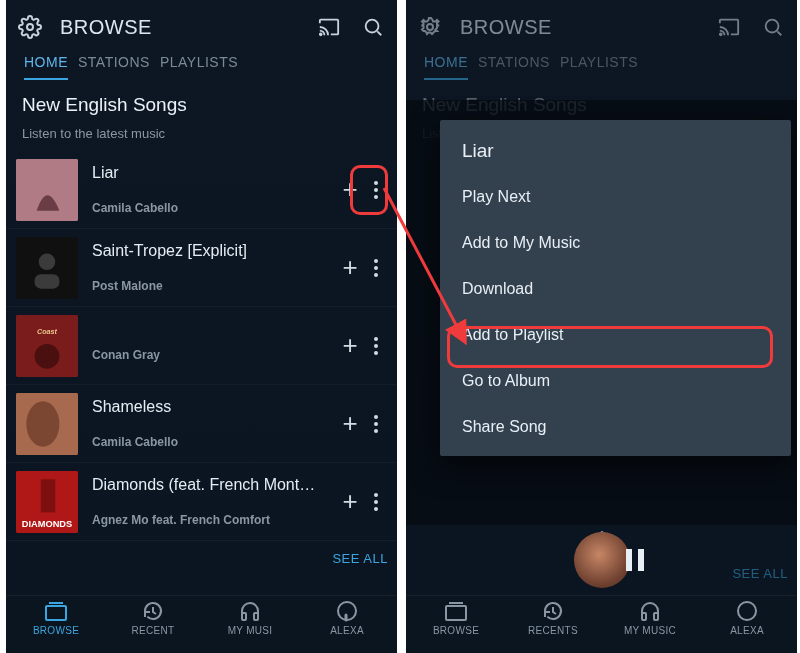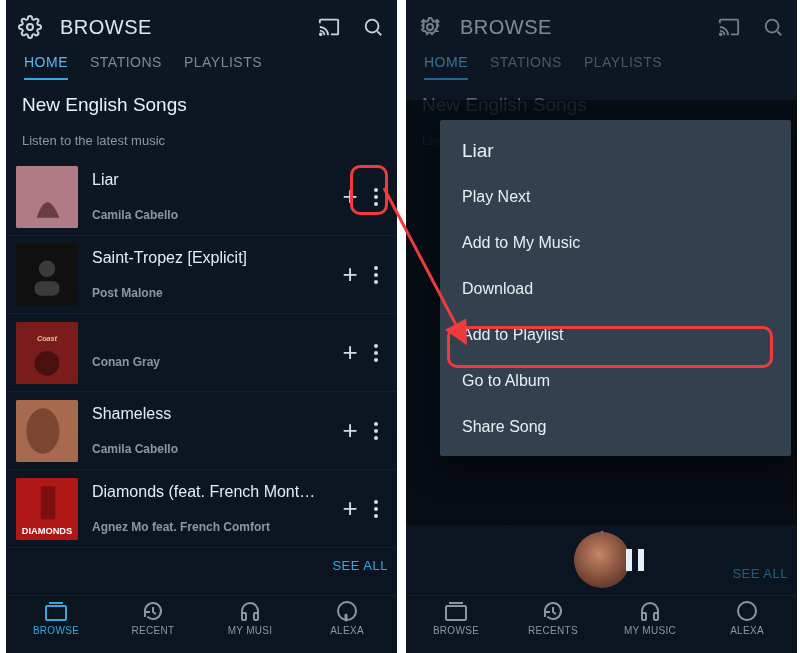--- a/index.html
+++ b/index.html
@@ -47,21 +47,21 @@
     display: flex;
     align-items: center;
     justify-content: center;
     color: #c7d3dc;
   }
   svg { display: block; }
 
   
   .tabs {
     display: flex;
-    gap: 22px;
+    gap: 10px;
     padding: 0 18px;
     font-size: 14px;
     letter-spacing: 0.5px;
     color: #7b8a97;
   }
   .tab { padding-bottom: 8px; }
   .tab.active {
     color: #5fb6ea;
     border-bottom: 2px solid #3aa5e0;
   }
@@ -70,21 +70,21 @@
   .section {
     padding: 14px 16px 10px 16px;
   }
   .section .h {
     font-size: 19px;
     color: #eaf2f8;
   }
   .section .sub {
     font-size: 13px;
     color: #8a97a3;
-    margin-top: 17px;
+    margin-top: 10px;
   }
 
   
   .row {
     display: flex;
     align-items: center;
     height: 78px;
     padding: 0 10px 0 10px;
     border-bottom: 1px solid rgba(255,255,255,0.04);
     position: relative;

